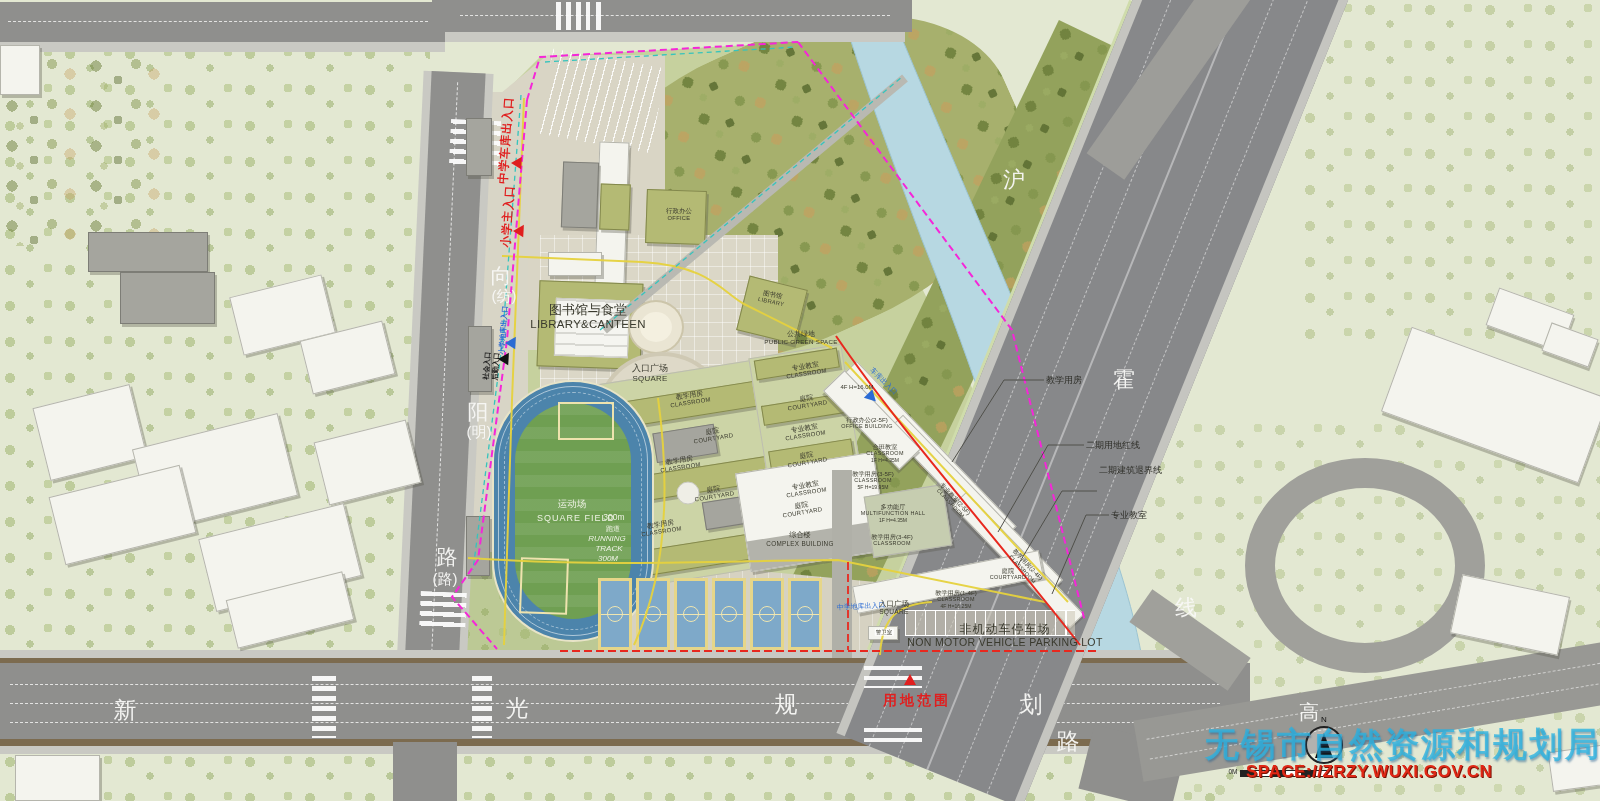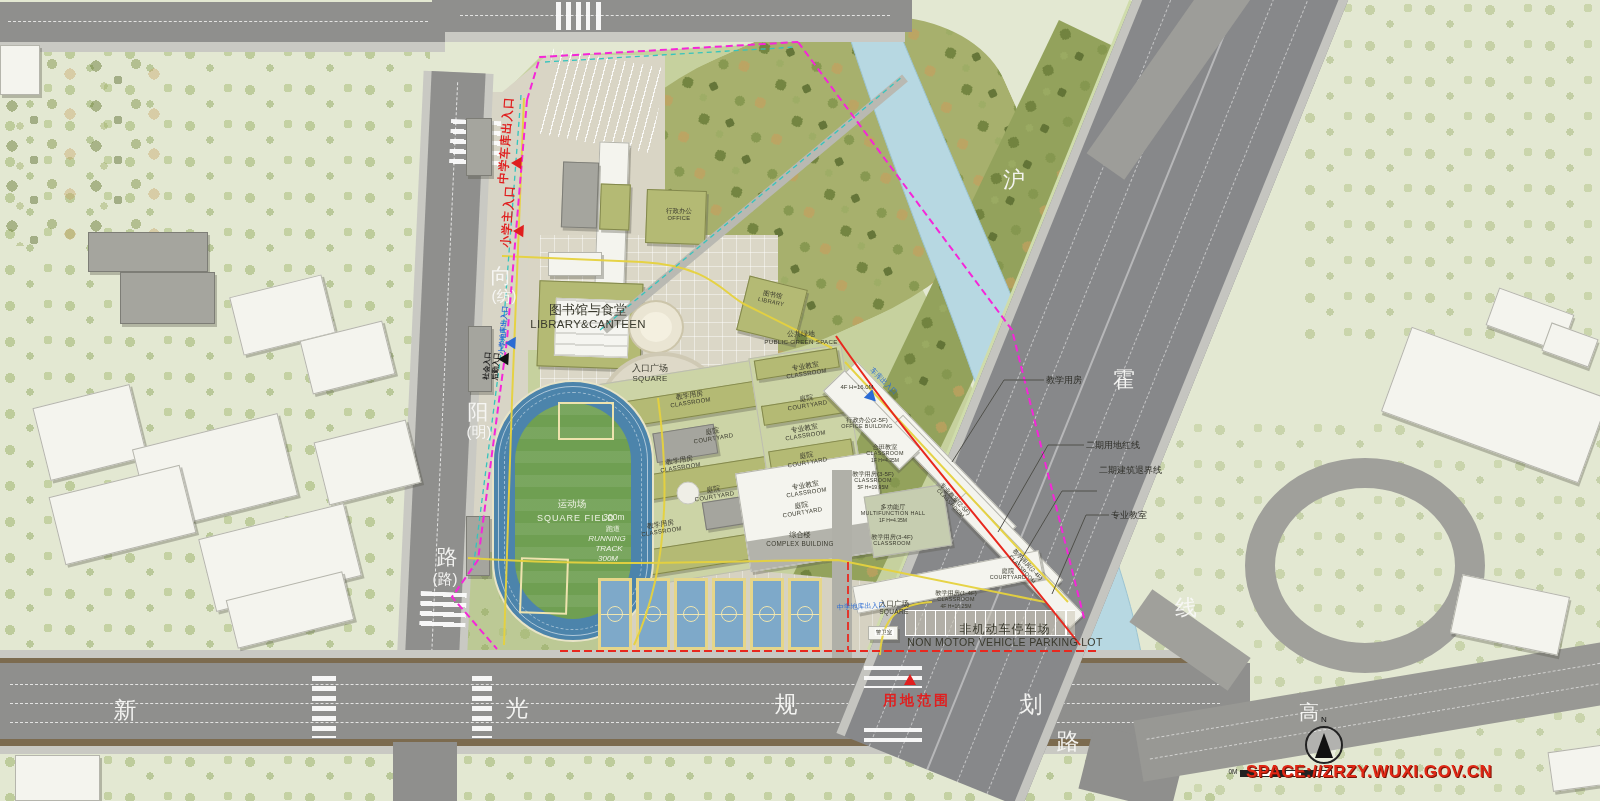--- a/index.html
+++ b/index.html
@@ -434,16 +434,18 @@
 
   <div class="abs" style="left:1305px;top:726px;width:38px;height:38px;border:2px solid #222;border-radius:50%;box-sizing:border-box;background:rgba(255,255,255,.25)">
     <div class="abs" style="left:50%;top:5px;width:0;height:0;margin-left:-9px;border-left:9px solid transparent;border-right:9px solid transparent;border-bottom:25px solid #111"></div>
   </div>
   <span class="plbl" style="left:1324px;top:720px;font-size:8px;color:#111">N</span>
 
   <div class="abs" style="left:1240px;top:770px;width:90px;height:5px;border:1px solid #222;
     background:repeating-linear-gradient(90deg,#222 0 15px,#fff 15px 30px)"></div>
   <span class="plbl" style="left:1233px;top:772px;font-size:6.5px;color:#222">0M</span>
 
+  <div class="abs" style="left:1205px;top:722px;font-size:34px;font-weight:bold;letter-spacing:2px;white-space:nowrap;
+    color:rgba(41,178,226,.78);text-shadow:1px 2px 2px rgba(30,90,140,.45)">无锡市自然资源和规划局</div>
   <div class="abs" style="left:1246px;top:762px;font-size:17px;font-weight:bold;letter-spacing:.5px;white-space:nowrap;
     color:#e02715;text-shadow:1px 1px 0 #7a1407">SPACE://ZRZY.WUXI.GOV.CN</div>
 
 </div>
 
 </body></html>

